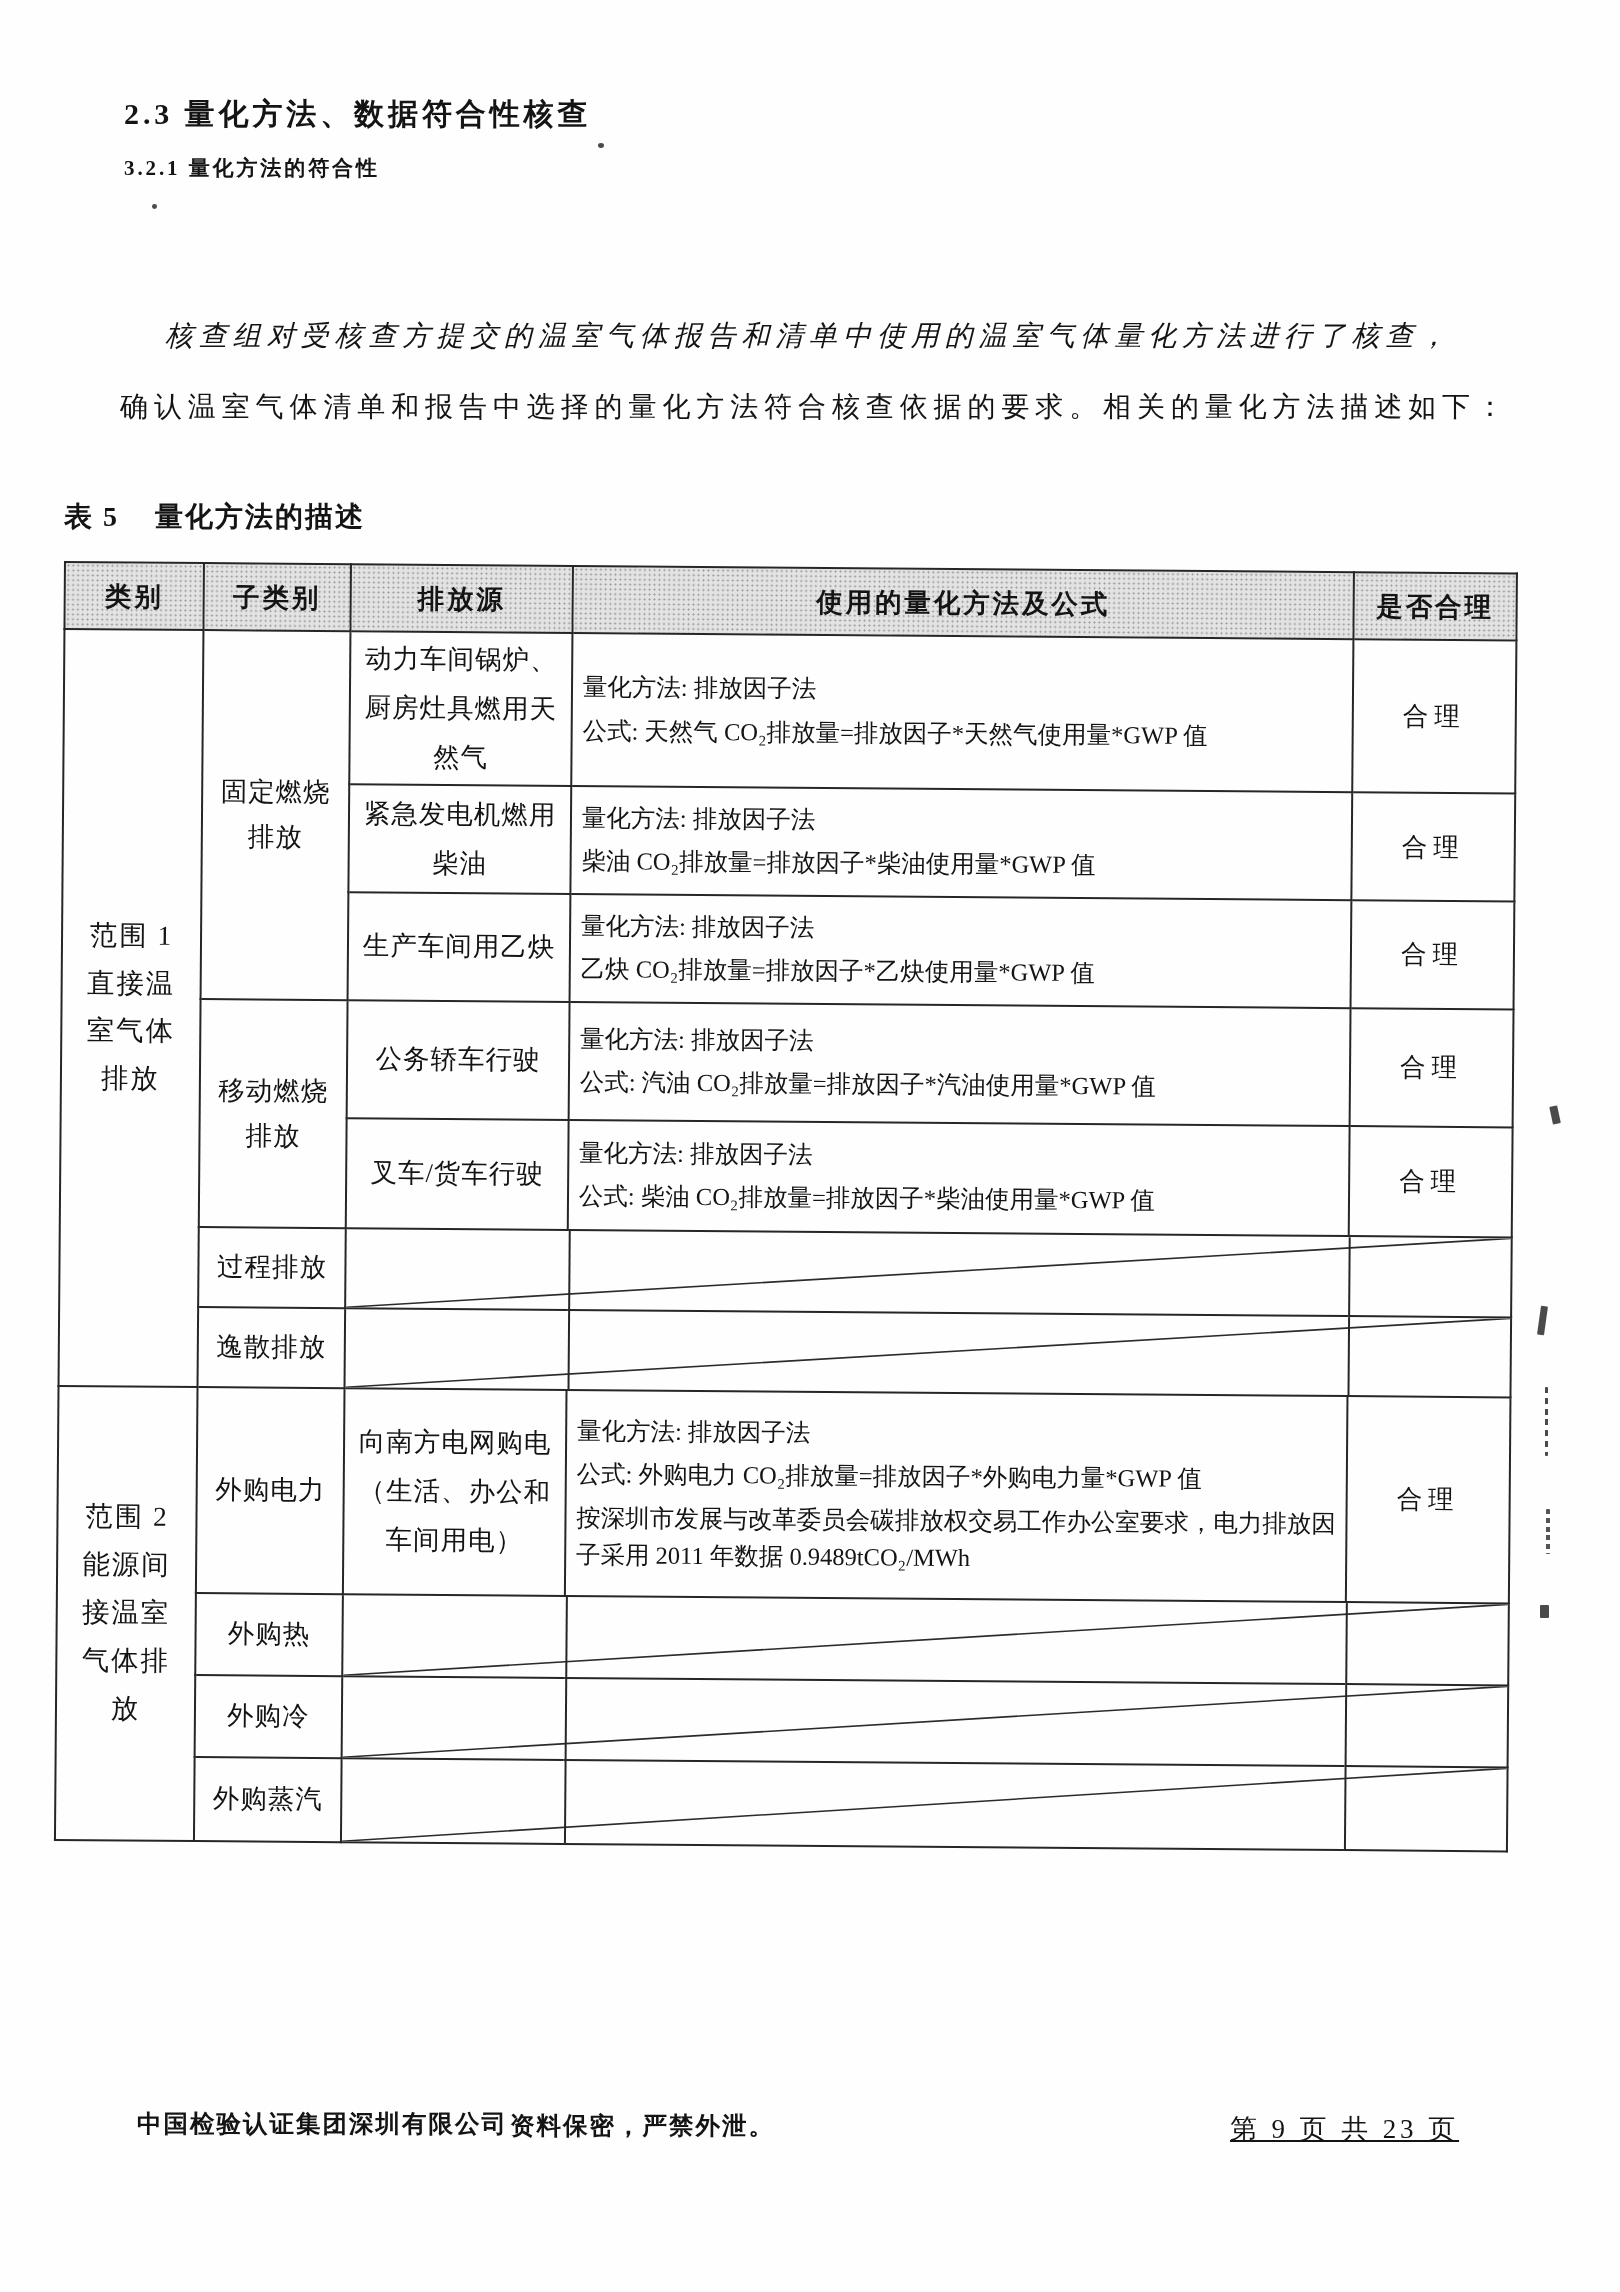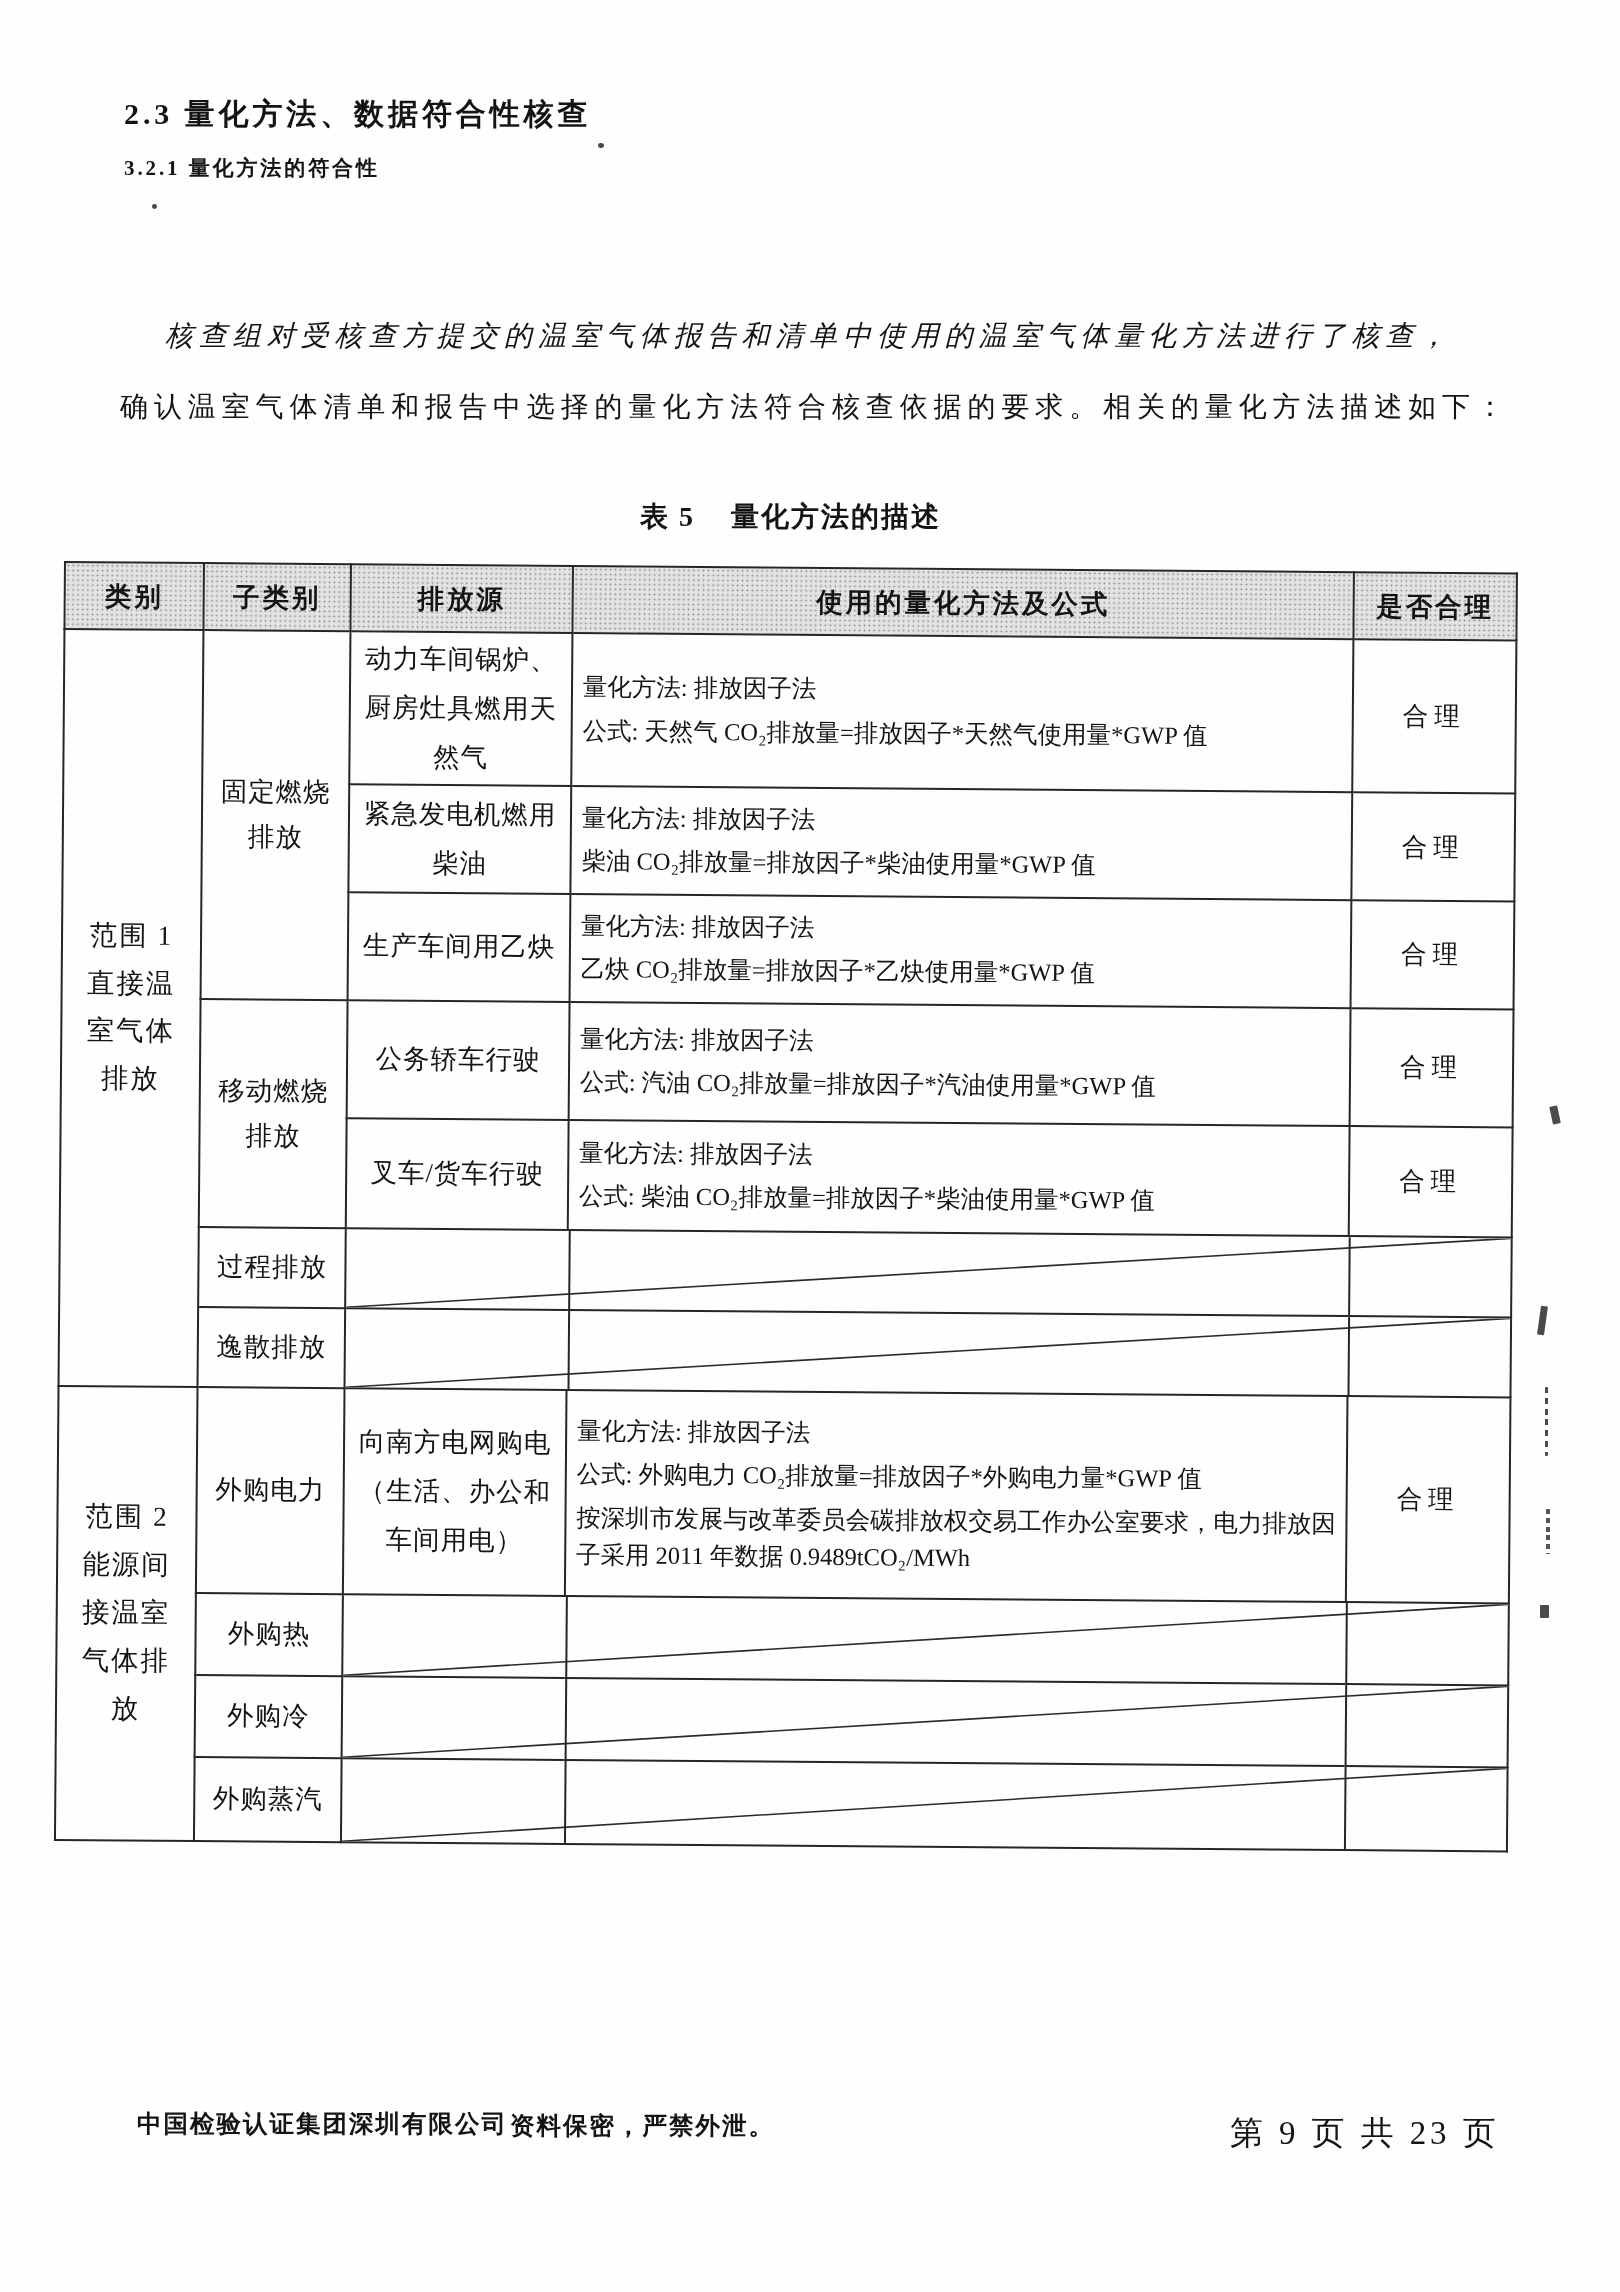--- a/index.html
+++ b/index.html
@@ -22,21 +22,21 @@
   }
   .para-line{
     position:absolute;left:120px;width:1384px;
     font-size:28px;letter-spacing:5.9px;line-height:1.2;
     white-space:nowrap;
   }
   .line1{top:319px;padding-left:45px;font-style:italic;}
   .line2{top:390px;}
   .caption{
     position:absolute;left:64px;top:498px;width:1453px;
-    text-align:center;font-size:28px;font-weight:700;
+    font-size:28px;font-weight:700;
     letter-spacing:2px;white-space:pre;
   }
   
   .table-wrap{
     position:absolute;left:64px;top:561px;width:1453px;
     transform:rotate(0.45deg);transform-origin:0 0;
   }
   table{
     width:1453px;border-collapse:collapse;table-layout:fixed;
   }
@@ -89,21 +89,21 @@
     font-family:"Liberation Sans", sans-serif;
     font-size:24.5px;font-weight:700;letter-spacing:2px;
   }
   .footer-confidential{
     position:absolute;left:510px;top:2109px;
     font-family:"Liberation Sans", sans-serif;
     font-size:24.5px;font-weight:600;letter-spacing:2px;
   }
   .footer-page{
     position:absolute;left:1230px;top:2111px;
-    font-size:33px;letter-spacing:3.9px;
+    font-size:27px;letter-spacing:3.9px;text-decoration:underline;
   }
   
   .artifact{
     position:absolute;background:#4a4a4a;border-radius:1px;
     filter:blur(0.4px);
   }
   .a-dot1{left:152px;top:204px;width:4.9px;height:4.9px;border-radius:50%;}
   .a-dot2{left:598px;top:143px;width:5.9px;height:4.9px;border-radius:50%;}
   .a-m1{left:1539px;top:1306px;width:6.9px;height:29px;transform:rotate(8deg);}
   .a-m2{left:1545px;top:1387px;width:2.9px;height:69px;background:repeating-linear-gradient(#4a4a4a 0 5.9px, rgba(0,0,0,0) 5.9px 10.8px);}

